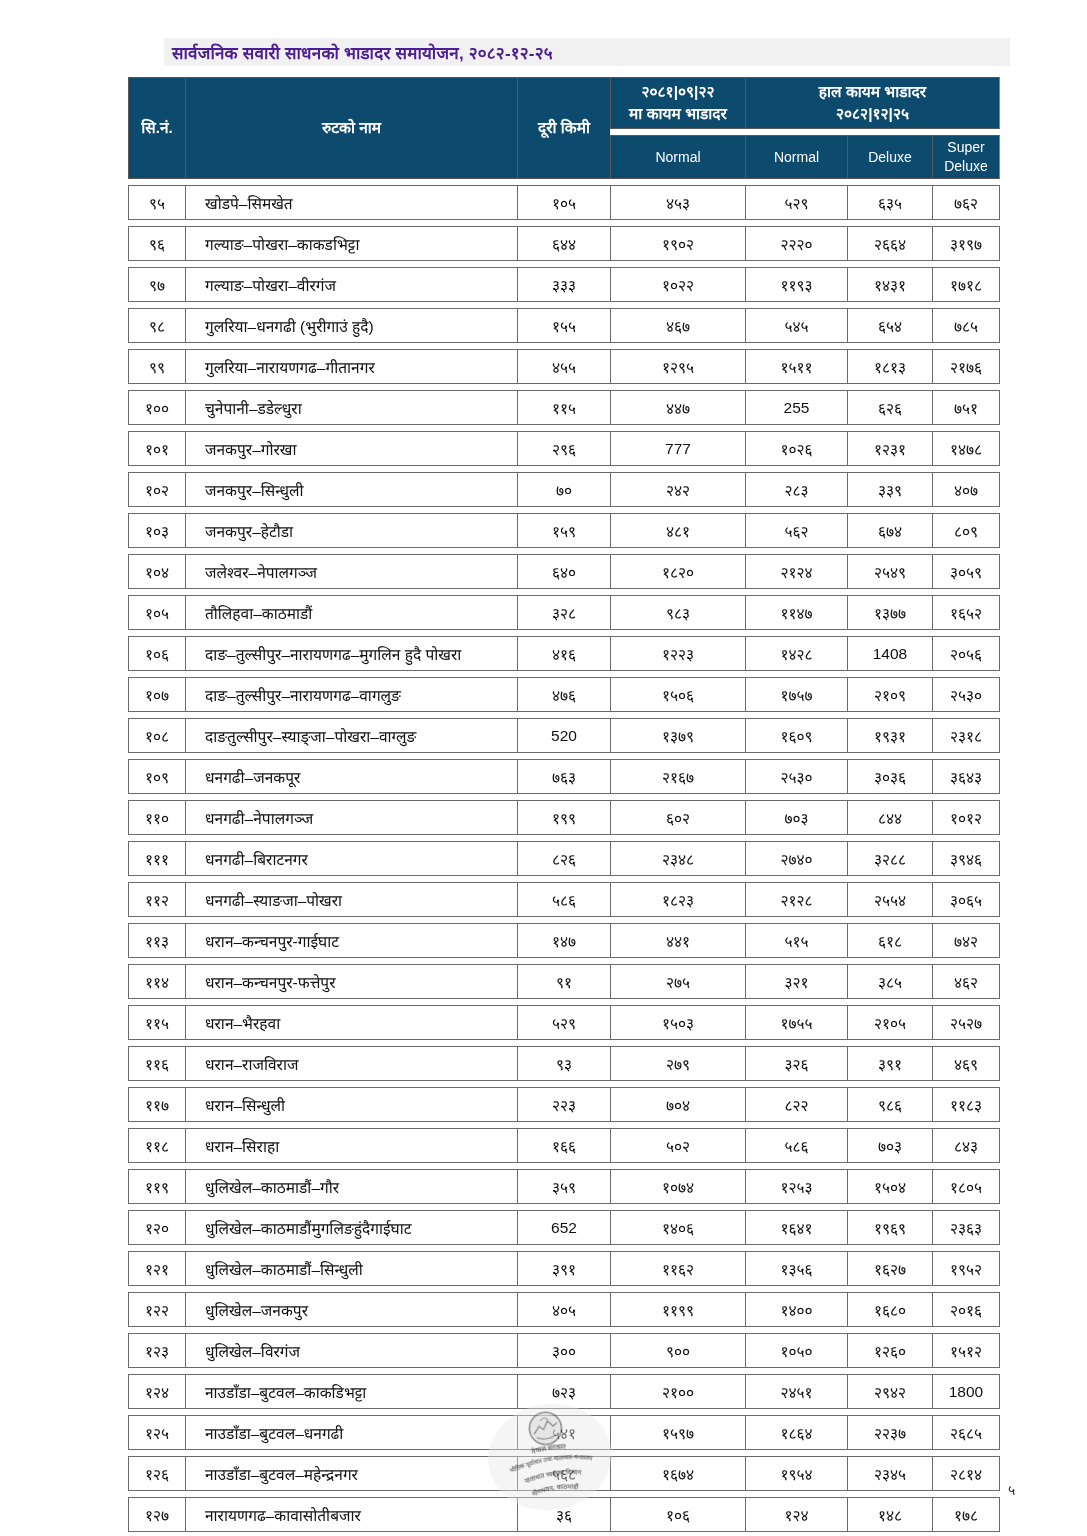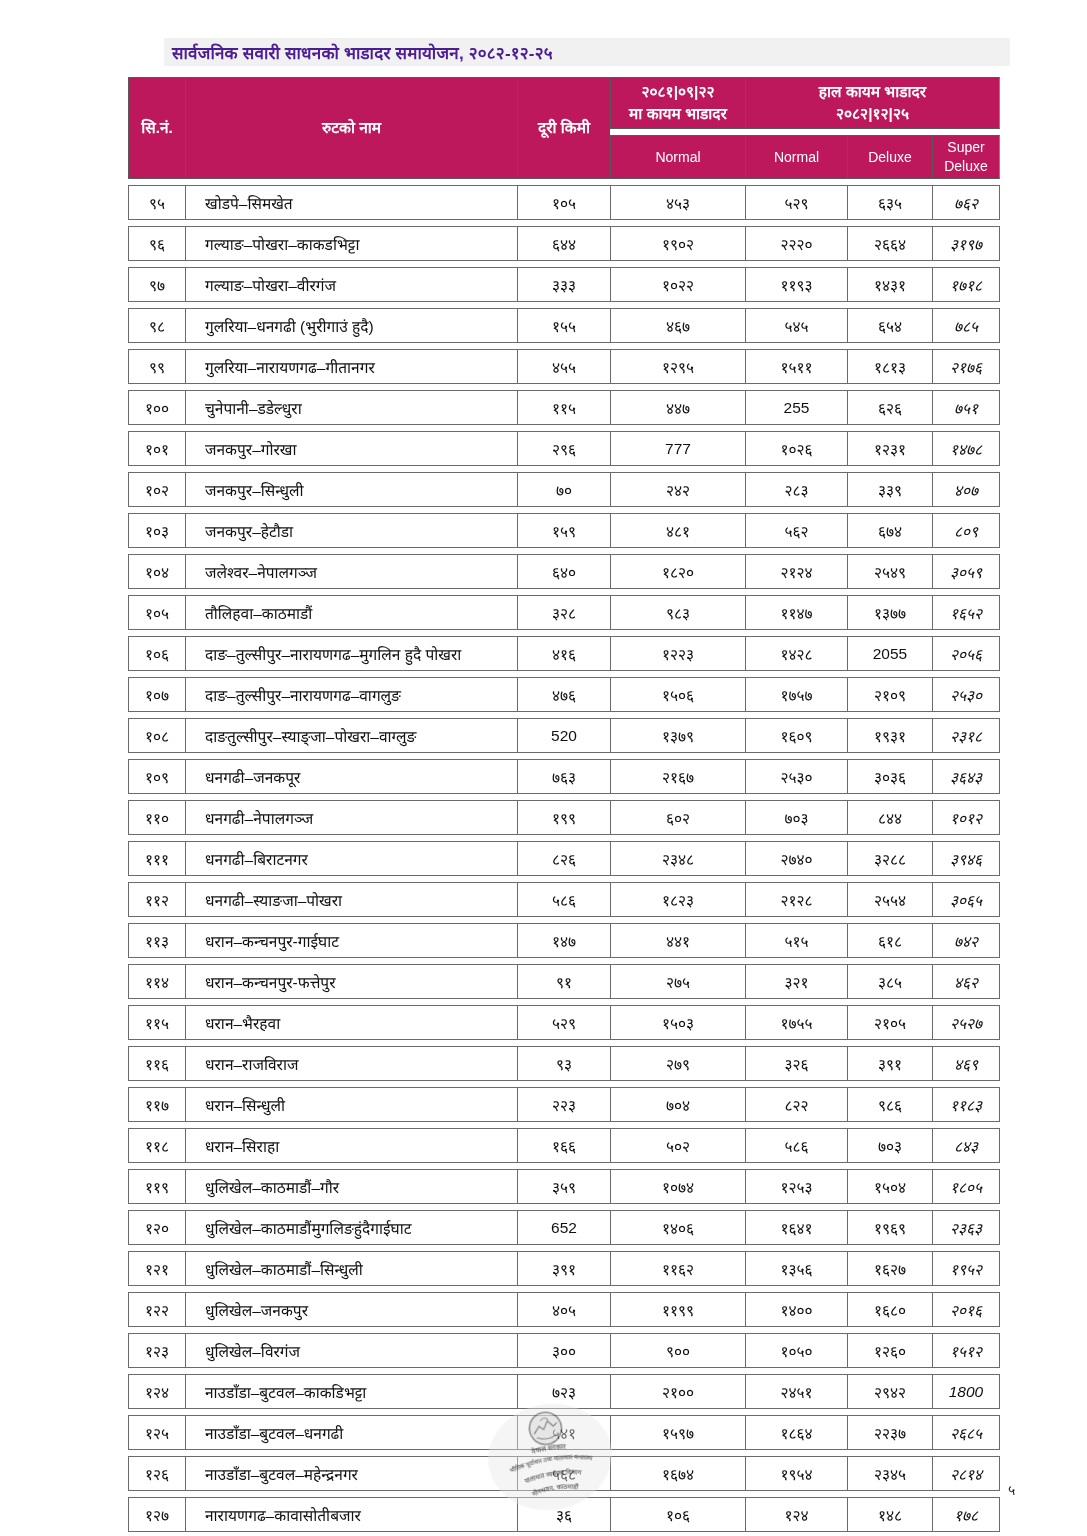--- a/index.html
+++ b/index.html
@@ -22,21 +22,21 @@
   }
   table.fare{
     position:absolute;left:128px;top:71px;
     width:872px;
     border-collapse:separate;
     border-spacing:0 6px;
     table-layout:fixed;
   }
   
   thead th{
-    background:#be185d;
+    background:#0c4a6e;
     color:#ffffff;
     font-weight:bold;
     font-size:15.5px;
     text-align:center;
     vertical-align:middle;
     padding:2px 2px;
     border-top:1px solid #595959;
     border-bottom:1px solid #595959;
     border-left:1px solid #595959;
     line-height:1.35;
@@ -51,21 +51,21 @@
     height:31px;
     font-size:15.5px;
     text-align:center;
     vertical-align:middle;
     padding:1px 3px;
     border-top:1px solid #6a6a6a;
     border-bottom:1px solid #6a6a6a;
     border-left:1px solid #6a6a6a;
     overflow:hidden;white-space:nowrap;
   }
-  tbody td:last-child{border-right:1px solid #6a6a6a;font-style:italic;}
+  tbody td:last-child{border-right:1px solid #6a6a6a;}
   tbody td.c-route{text-align:left;padding-left:19px;}
   
   .stamp{
     position:absolute;left:486px;top:1402px;width:128px;height:110px;
     transform:rotate(-9deg);
     opacity:0.75;
     filter:blur(0.35px) grayscale(100%);
   }
   .page-number{
     position:absolute;left:1008px;top:1480px;
@@ -209,21 +209,21 @@
       <td class="c-num">११४७</td>
       <td class="c-num">१३७७</td>
       <td class="c-num">१६५२</td>
     </tr>
         <tr>
       <td class="c-sn">१०६</td>
       <td class="c-route">दाङ–तुल्सीपुर–नारायणगढ–मुगलिन हुदै पोखरा</td>
       <td class="c-num">४१६</td>
       <td class="c-num">१२२३</td>
       <td class="c-num">१४२८</td>
-      <td class="c-num">2055</td>
+      <td class="c-num">1408</td>
       <td class="c-num">२०५६</td>
     </tr>
         <tr>
       <td class="c-sn">१०७</td>
       <td class="c-route">दाङ–तुल्सीपुर–नारायणगढ–वागलुङ</td>
       <td class="c-num">४७६</td>
       <td class="c-num">१५०६</td>
       <td class="c-num">१७५७</td>
       <td class="c-num">२१०९</td>
       <td class="c-num">२५३०</td>

